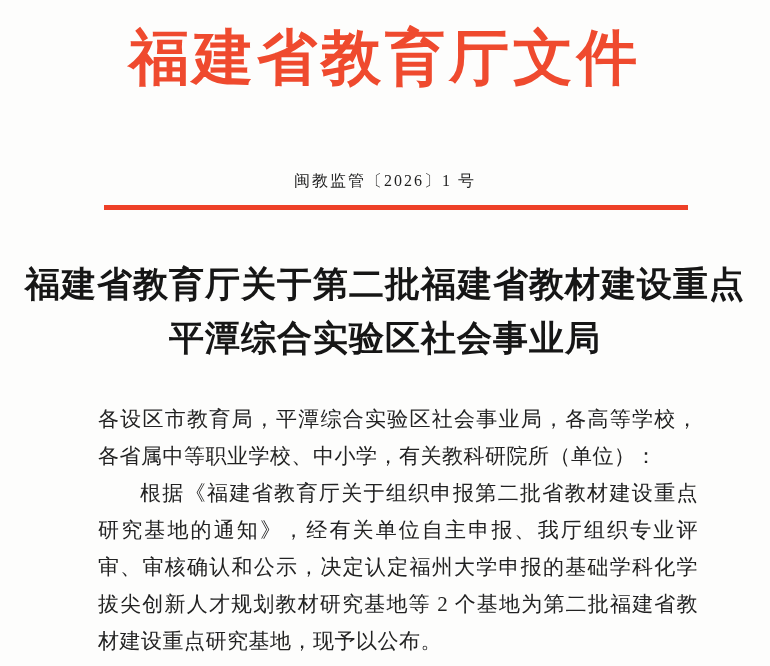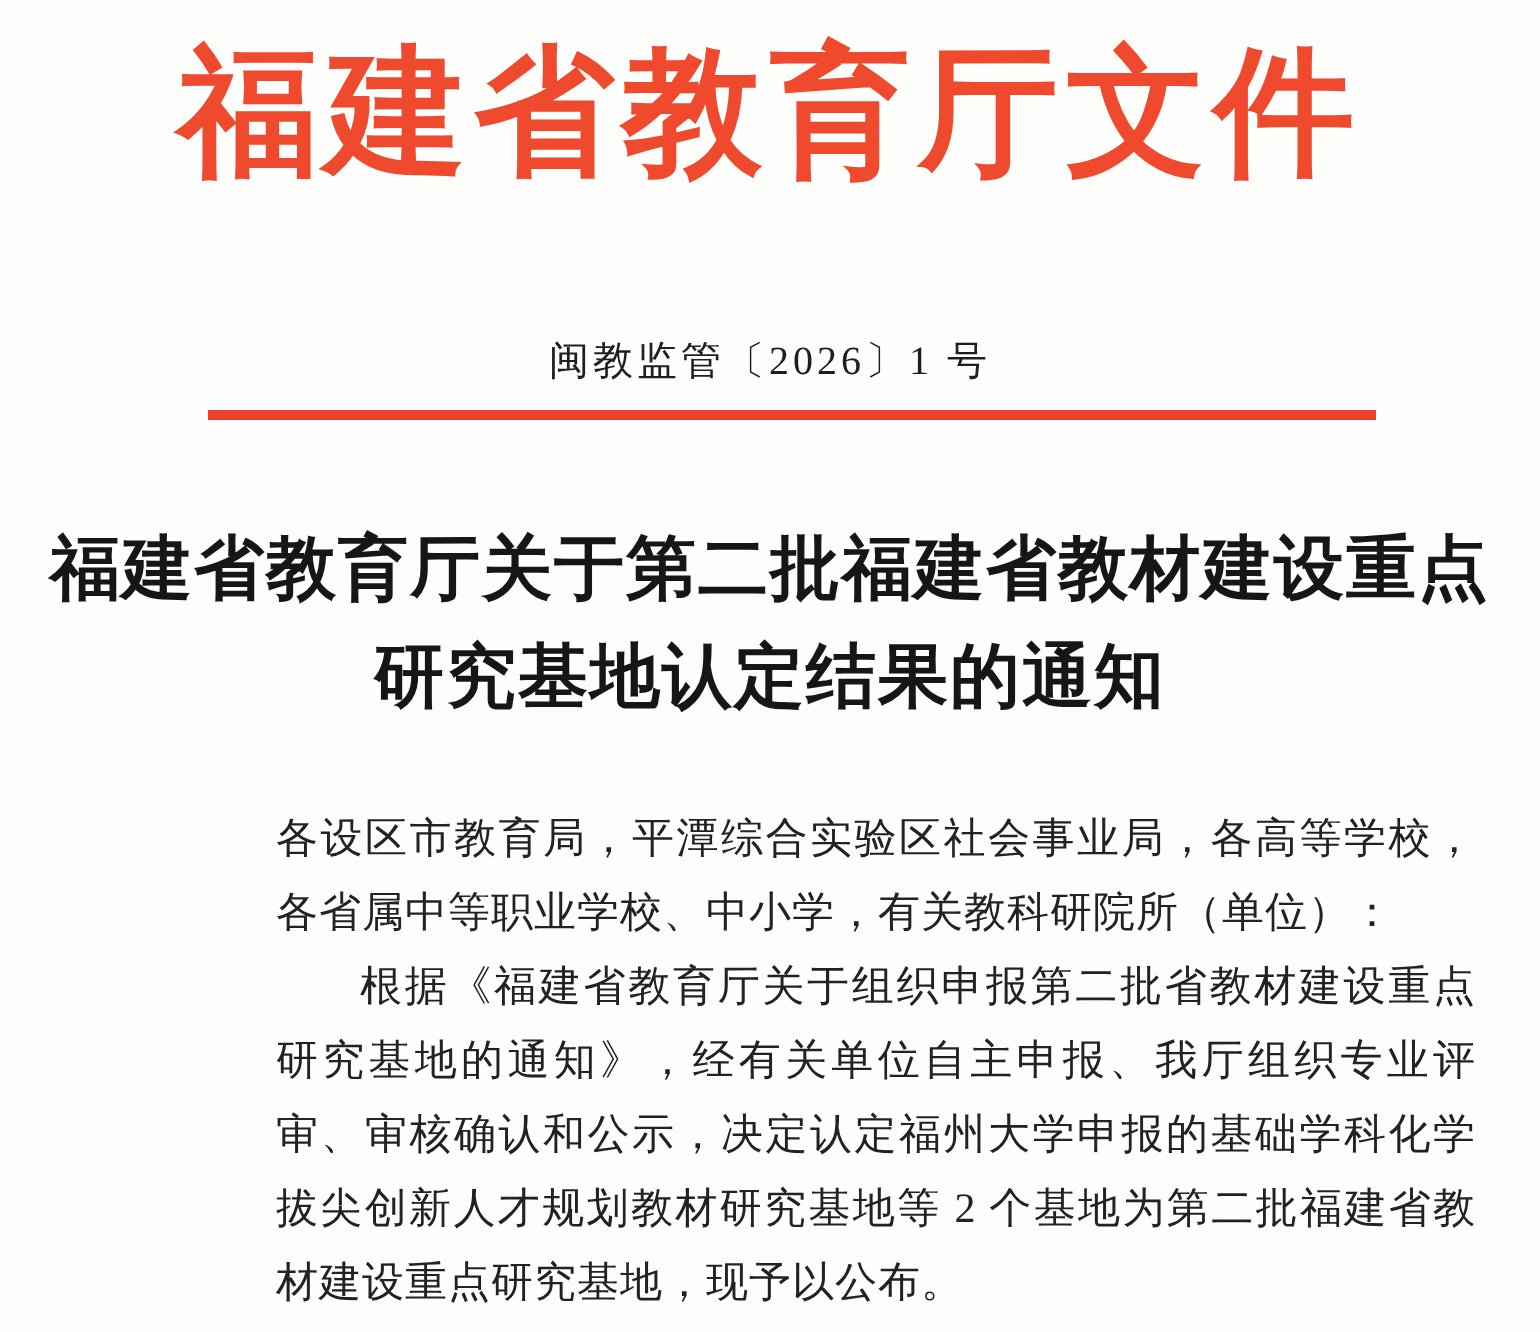--- a/index.html
+++ b/index.html
@@ -16,34 +16,34 @@
     font-family: "Liberation Serif", "DejaVu Serif", serif;
     color: var(--text-black, #1f1f1f);
   }
   .red-head {
     position: absolute;
     top: 16px;
     left: 0;
     width: 100%;
     margin: 0;
     text-align: center;
-    font-size: 70px;
+    font-size: 60px;
     line-height: 84px;
     font-weight: 700;
     letter-spacing: 4px;
     color: var(--header-red, #ef4a2e);
     white-space: nowrap;
   }
   .doc-number {
     position: absolute;
     top: 168px;
     left: 0;
     width: 100%;
     text-align: center;
-    font-size: 20px;
+    font-size: 16px;
     line-height: 26px;
     letter-spacing: 2px;
     color: var(--text-black, #1f1f1f);
   }
   .red-rule {
     position: absolute;
     top: 205px;
     left: 104px;
     width: 584px;
     height: 5px;
@@ -68,21 +68,20 @@
   .doc-body {
     position: absolute;
     top: 401px;
     left: 98px;
     width: 600px;
     font-size: 21px;
     line-height: 37px;
     letter-spacing: 0.5px;
     text-align: justify;
     color: #222222;
-    margin-left: 40px;
   }
   .doc-body p {
     margin: 0;
   }
   .doc-body p.indent {
     text-indent: 2em;
   }
 </style>
 </head>
 <body>
@@ -90,21 +89,21 @@
 <div class="page" style="--header-red: #ef4a2e; --divider-red: #ee4027; --text-black: #1f1f1f; --page-bg: #fdfdfc;">
 
   <h1 class="red-head">福建省教育厅文件</h1>
 
   <div class="doc-number">闽教监管〔2026〕1 号</div>
 
   <div class="red-rule"></div>
 
   <h2 class="doc-title">
     <span class="line">福建省教育厅关于第二批福建省教材建设重点</span>
-    <span class="line">研究基地认定结果的通知</span>
+    <span class="line">平潭综合实验区社会事业局</span>
   </h2>
 
   <div class="doc-body">
     <p>各设区市教育局，平潭综合实验区社会事业局，各高等学校，各省属中等职业学校、中小学，有关教科研院所（单位）：</p>
     <p class="indent">根据《福建省教育厅关于组织申报第二批省教材建设重点研究基地的通知》，经有关单位自主申报、我厅组织专业评审、审核确认和公示，决定认定福州大学申报的基础学科化学拔尖创新人才规划教材研究基地等 2 个基地为第二批福建省教材建设重点研究基地，现予以公布。</p>
   </div>
 
 </div>
 
 </body></html>

